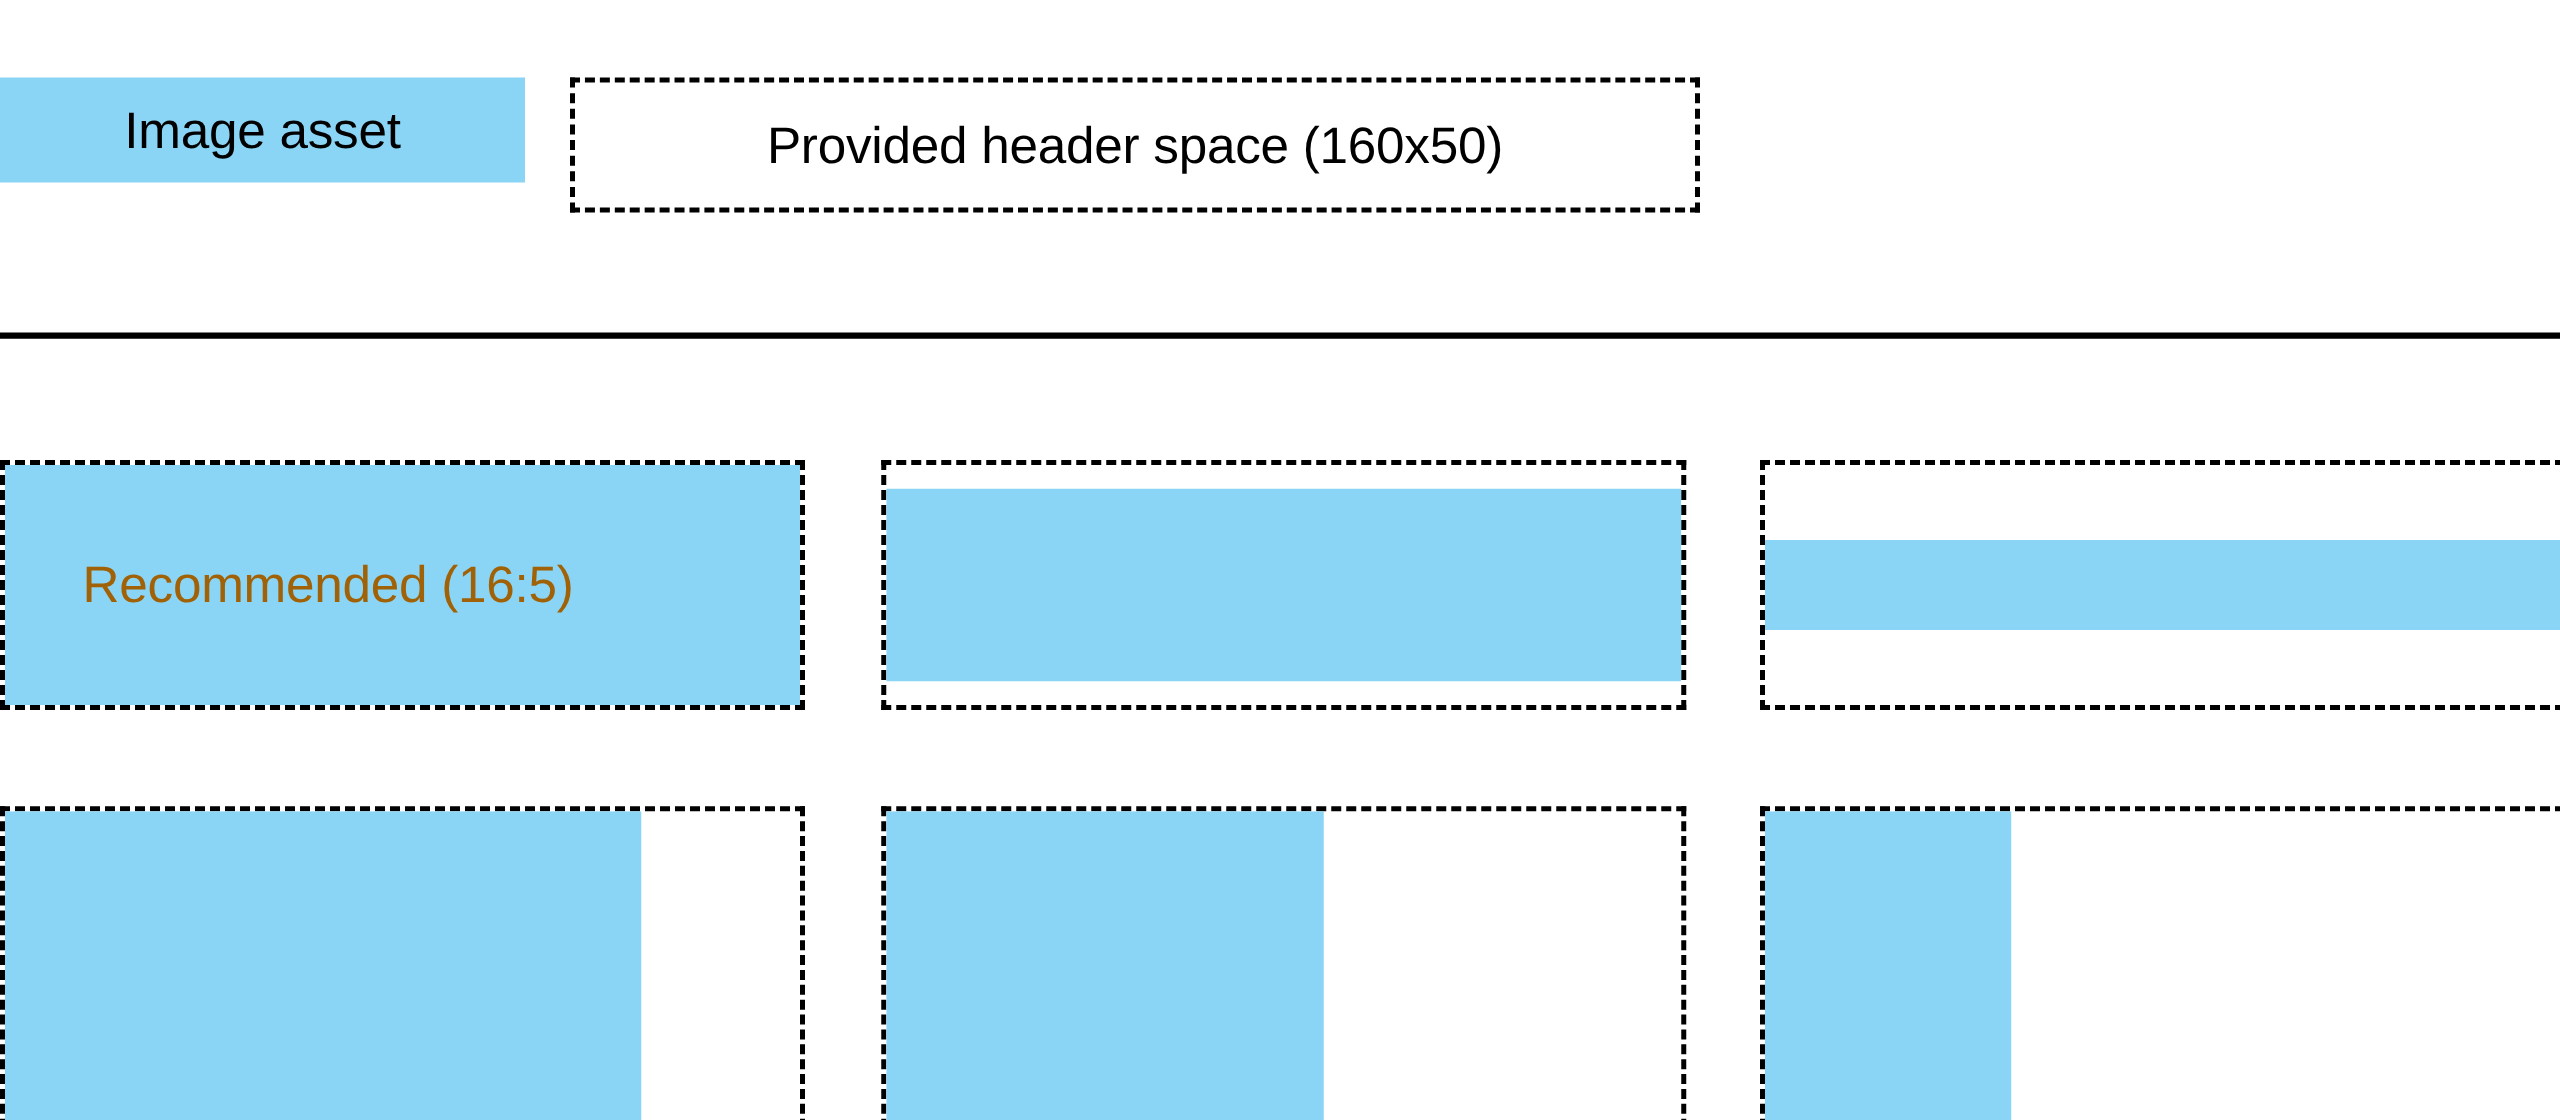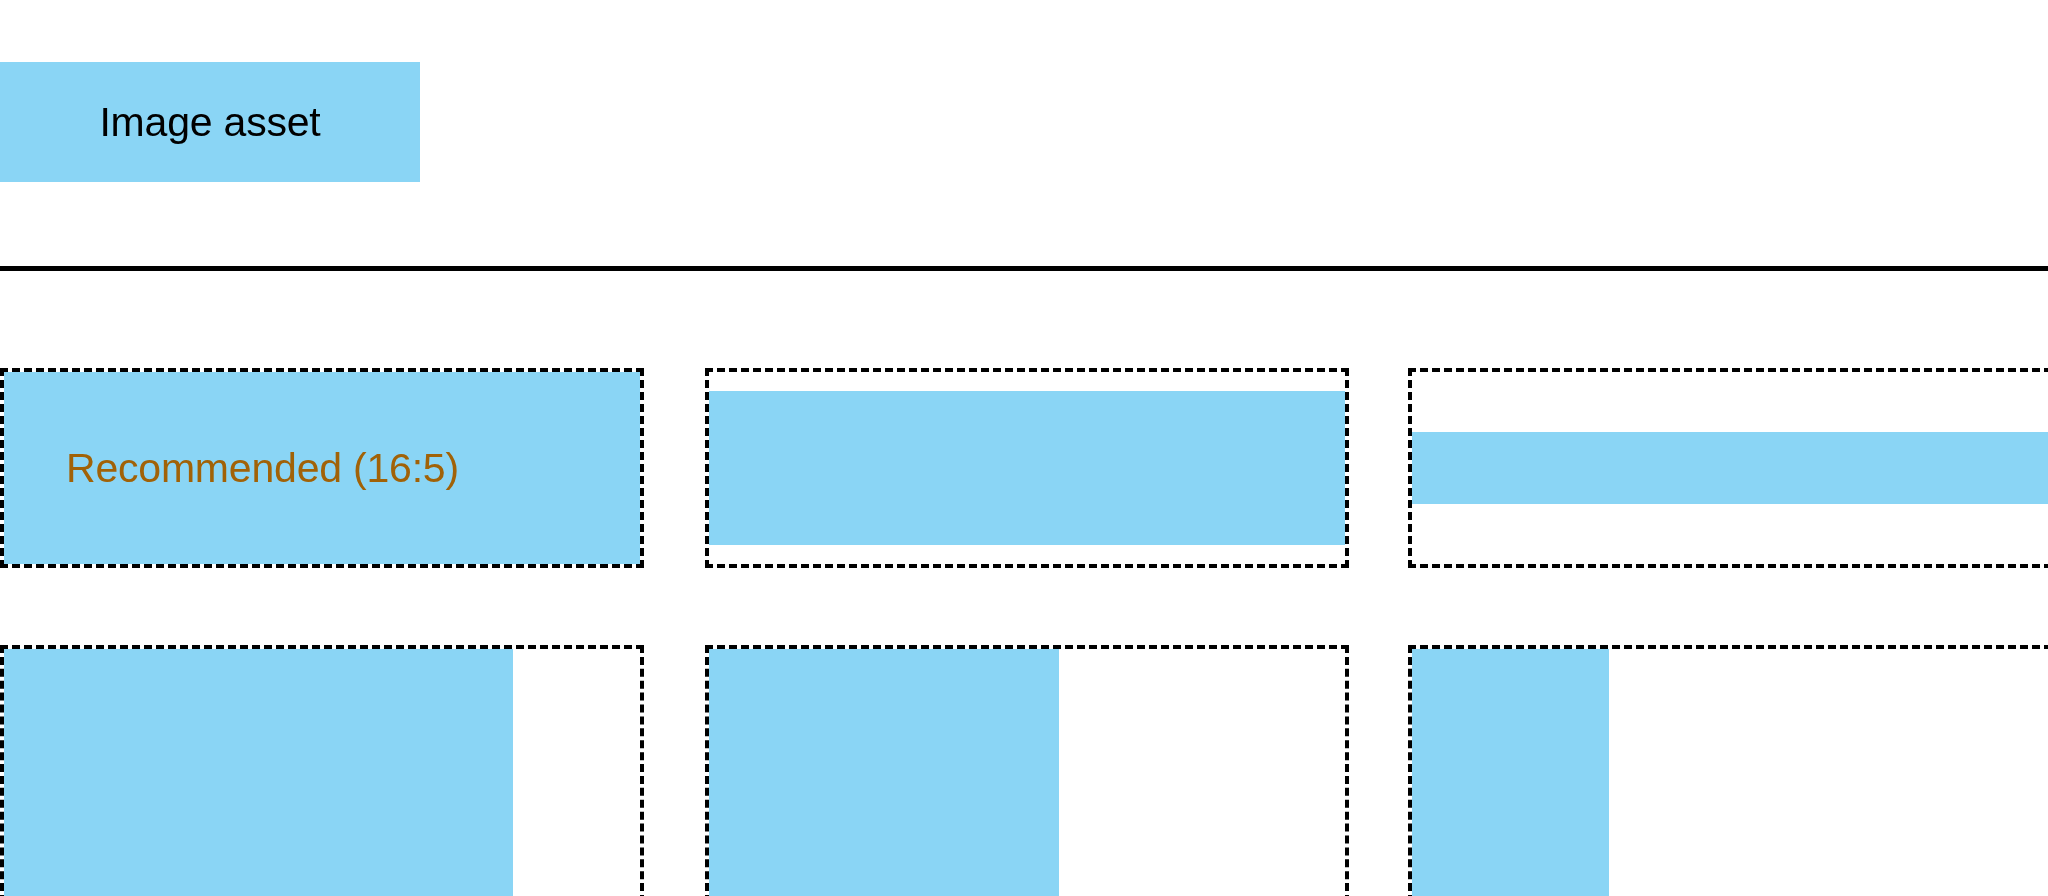--- a/index.html
+++ b/index.html
@@ -21,21 +21,21 @@
     height: 896px;
     background: #ffffff;
   }
 
   
   .legend-swatch {
     position: absolute;
     left: 0px;
     top: 62px;
     width: 420px;
-    height: 120px;
+    height: 84px;
     background: var(--accent, #8ad5f5);
     display: flex;
     align-items: center;
     justify-content: center;
     box-sizing: border-box;
   }
   .legend-swatch-label {
     font-size: 41px;
     color: #000000;
     letter-spacing: -0.2px;
@@ -111,20 +111,23 @@
 </style>
 </head>
 <body>
 
 <div class="stage">
 
   <div class="legend-swatch">
     <span class="legend-swatch-label">Image asset</span>
   </div>
 
+  <div class="legend-frame">
+    <span class="legend-frame-label">Provided header space (160x50)</span>
+  </div>
 
   <div class="divider"></div>
 
   <div class="box" id="box-r1c1">
     <div class="fill" style="left: 0%; top: 0%; width: 100%; height: 100%;"></div>
     <span class="box-label">Recommended (16:5)</span>
   </div>
 
   <div class="box" id="box-r1c2">
     <div class="fill" style="left: 0%; top: 10%; width: 100%; height: 80%;"></div>

